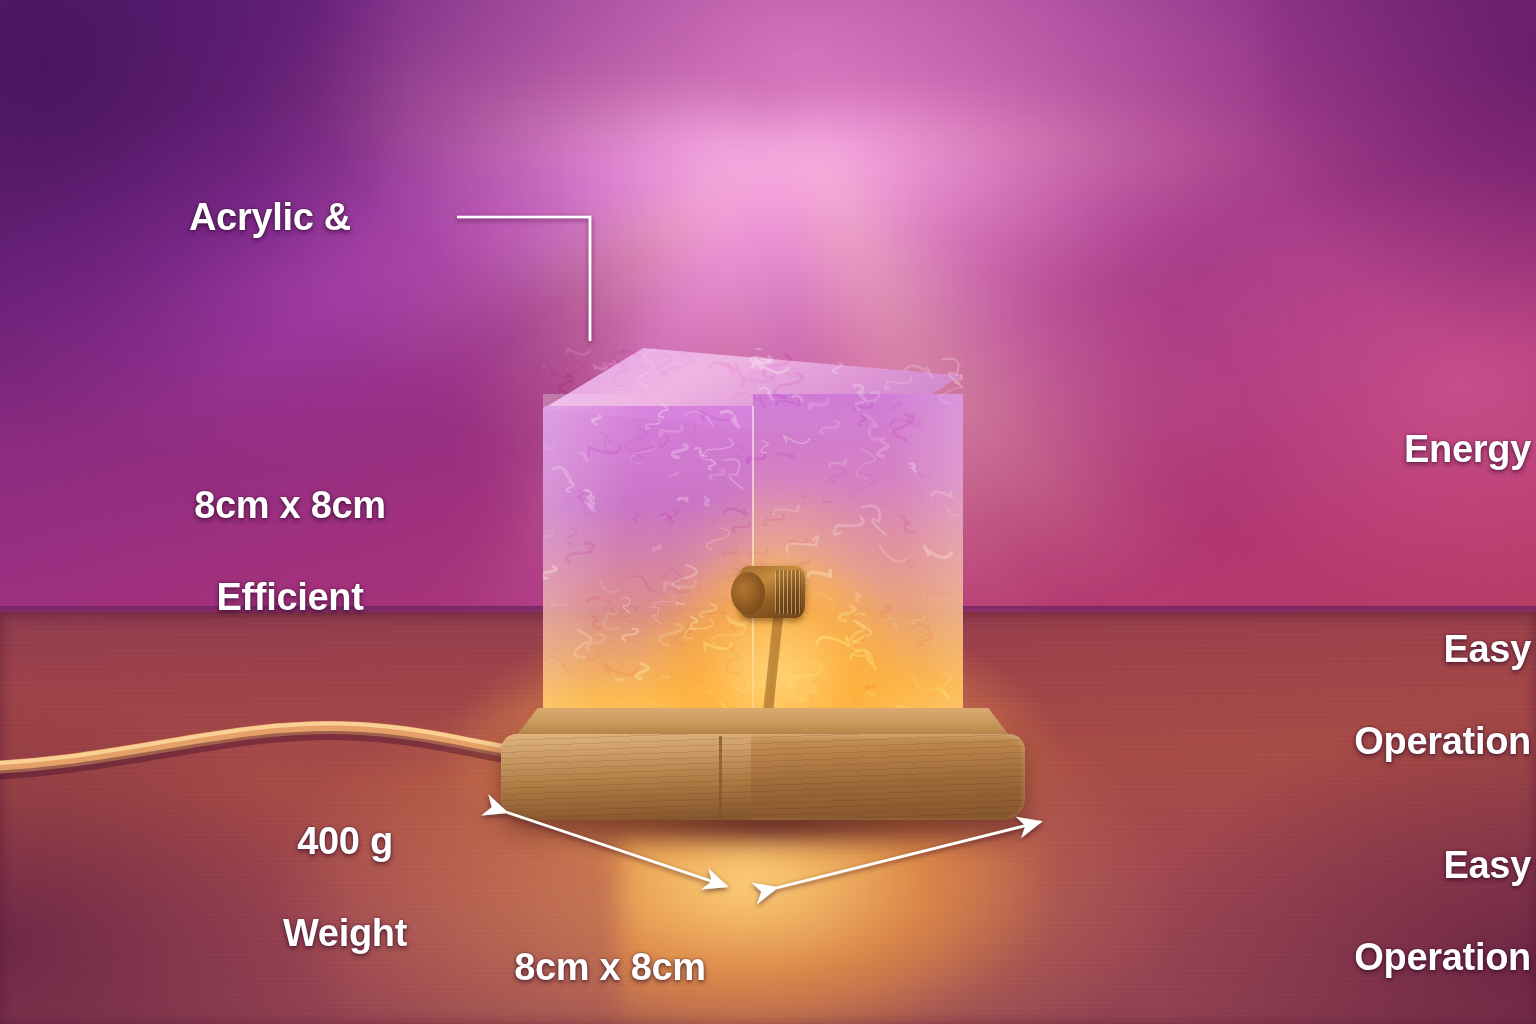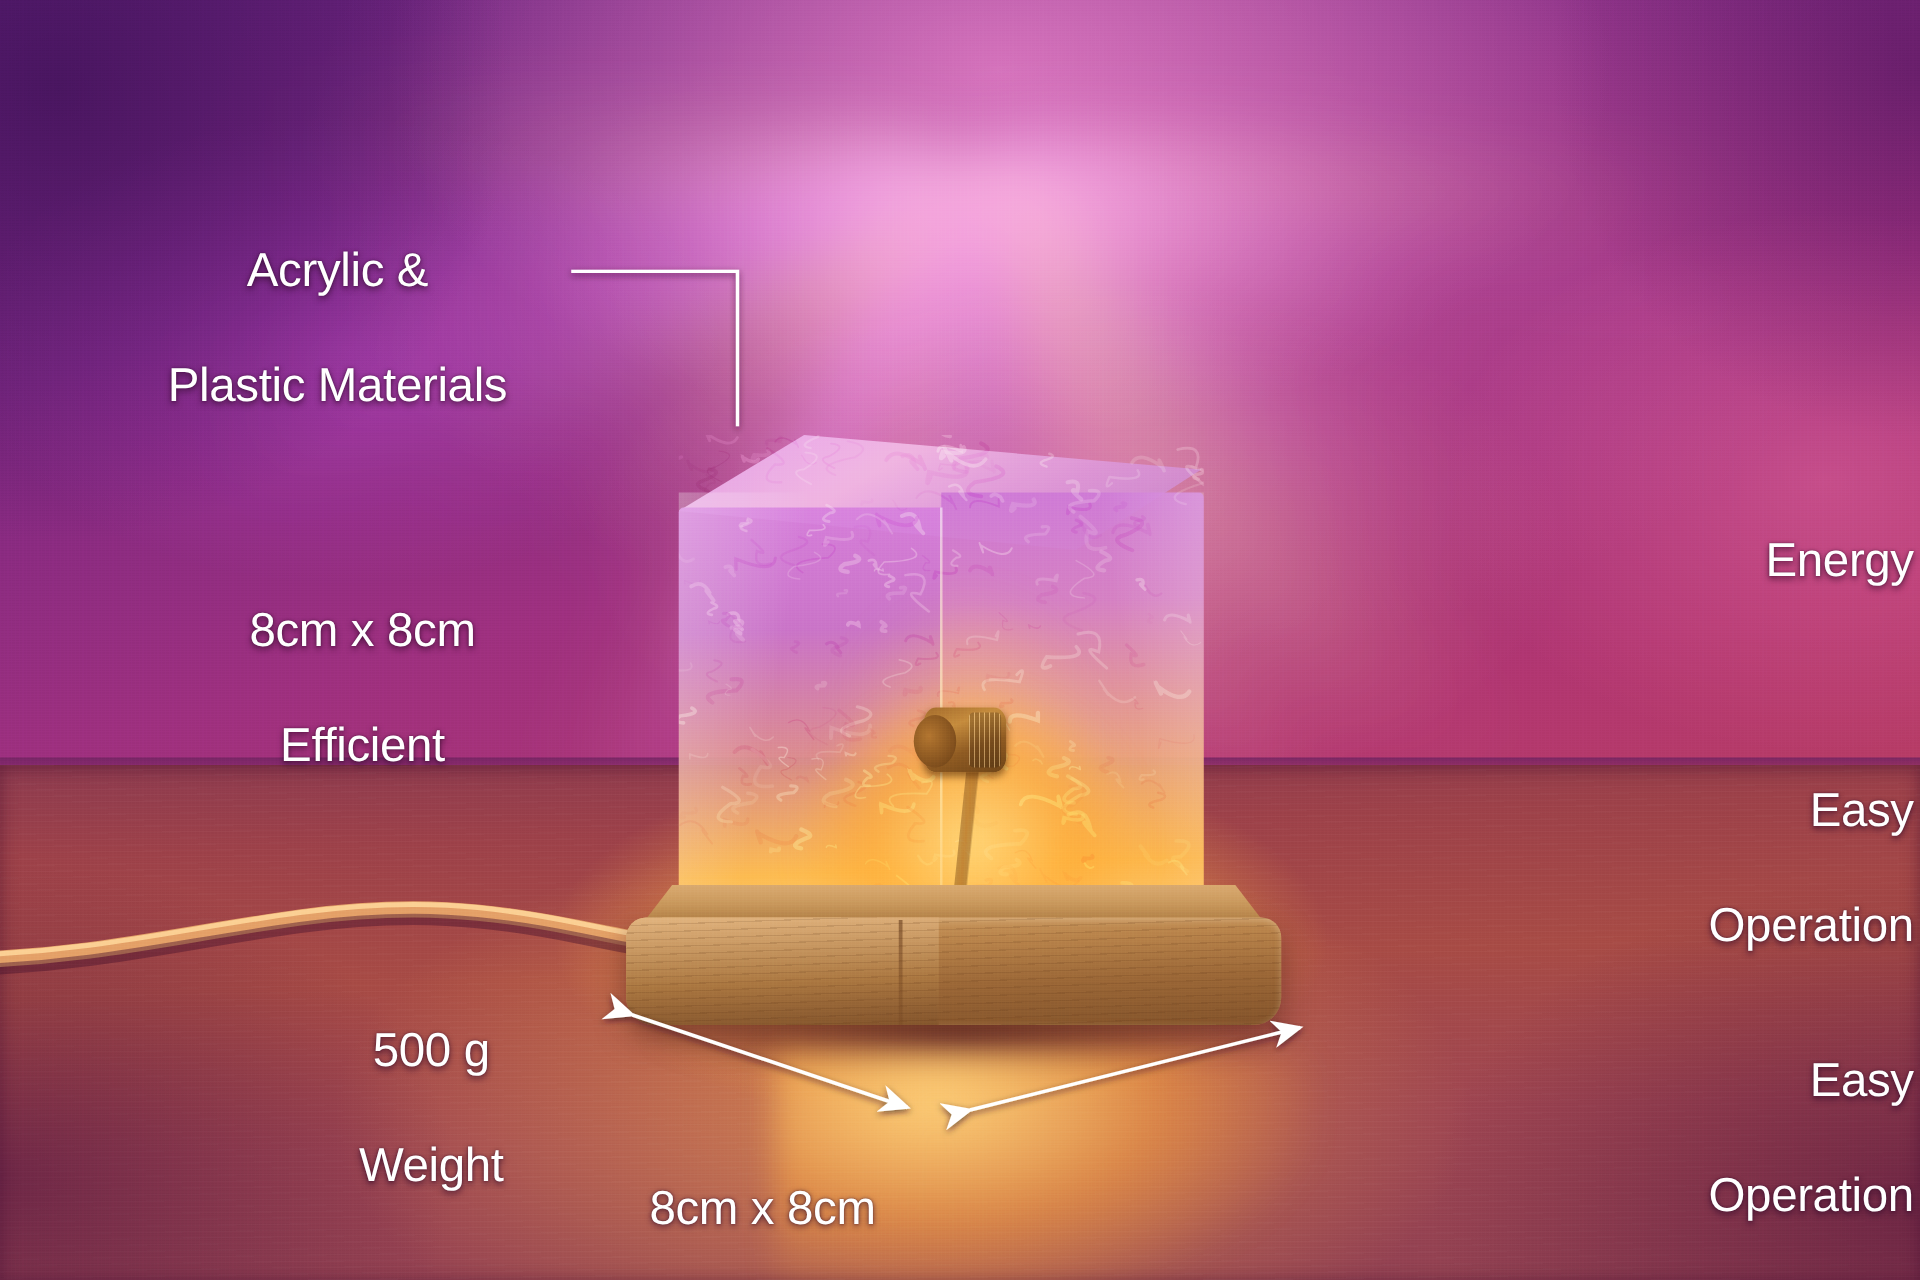--- a/index.html
+++ b/index.html
@@ -109,21 +109,21 @@
   .baseSeam{position:absolute;left:232px;top:28px;width:3px;height:84px;
     background:linear-gradient(180deg, rgba(90,48,18,.55), rgba(90,48,18,.15));}
   .baseShadow{position:absolute;left:30px;top:104px;width:500px;height:54px;
     background:radial-gradient(ellipse at 50% 30%, rgba(60,12,30,.75), rgba(60,12,30,0) 72%);
     filter:blur(9px);}
   .tableGlow{position:absolute;left:620px;top:842px;width:430px;height:200px;
     background:radial-gradient(ellipse at 30% 20%, rgba(255,210,120,.92), rgba(255,165,60,.45) 42%, rgba(255,140,40,0) 74%);
     filter:blur(12px);pointer-events:none;}
 
   
-  .lbl{position:absolute;color:#ffffff;font-weight:400;font-size:38px;line-height:46px;
+  .lbl{position:absolute;color:#ffffff;font-weight:700;font-size:38px;line-height:46px;
     letter-spacing:-.3px;text-shadow:0 2px 5px rgba(45,8,40,.70), 0 0 2px rgba(40,5,35,.55);
     white-space:pre-line;}
   .lbl.right{text-align:right;}
   .lbl.center{text-align:center;}
   svg.ann{position:absolute;left:0;top:0;width:1536px;height:1024px;pointer-events:none;}
   .noise{position:absolute;left:0;top:0;width:1536px;height:1024px;opacity:.055;
     background-image:repeating-linear-gradient(0deg, rgba(255,255,255,.5) 0 1px, rgba(0,0,0,0) 1px 2px),
                      repeating-linear-gradient(90deg, rgba(255,255,255,.4) 0 1px, rgba(0,0,0,0) 1px 3px);
     mix-blend-mode:overlay;pointer-events:none;}
 </style>
@@ -500,21 +500,20 @@
     <g filter="url(#sh)">
       <line x1="506" y1="812" x2="726" y2="886" stroke="#ffffff" stroke-width="2.8" marker-start="url(#ah)" marker-end="url(#ah)"></line>
     </g>
     <g filter="url(#sh)">
       <line x1="776" y1="888" x2="1040" y2="822" stroke="#ffffff" stroke-width="2.8" marker-start="url(#ah)" marker-end="url(#ah)"></line>
     </g>
   </svg>
 
   <div class="lbl center" style="left:60px;top:148px;width:420px;">
     <div>Acrylic &amp;</div>
-    <div>Plastic Materials</div>
   </div>
 
   <div class="lbl center" style="left:90px;top:436px;width:400px;">
     <div>8cm x 8cm</div>
     <div>Efficient</div>
   </div>
 
   <div class="lbl right" style="left:1201px;top:380px;width:330px;">
     <div>Energy</div>
   </div>
@@ -523,21 +522,21 @@
     <div>Easy</div>
     <div>Operation</div>
   </div>
 
   <div class="lbl right" style="left:1201px;top:796px;width:330px;">
     <div>Easy</div>
     <div>Operation</div>
   </div>
 
   <div class="lbl center" style="left:195px;top:772px;width:300px;">
-    <div>500 g</div>
+    <div>400 g</div>
     <div>Weight</div>
   </div>
 
   <div class="lbl center" style="left:455px;top:898px;width:310px;">
     <div>8cm x 8cm</div>
     
   </div>
 
   <div class="noise"></div>
 </div>

